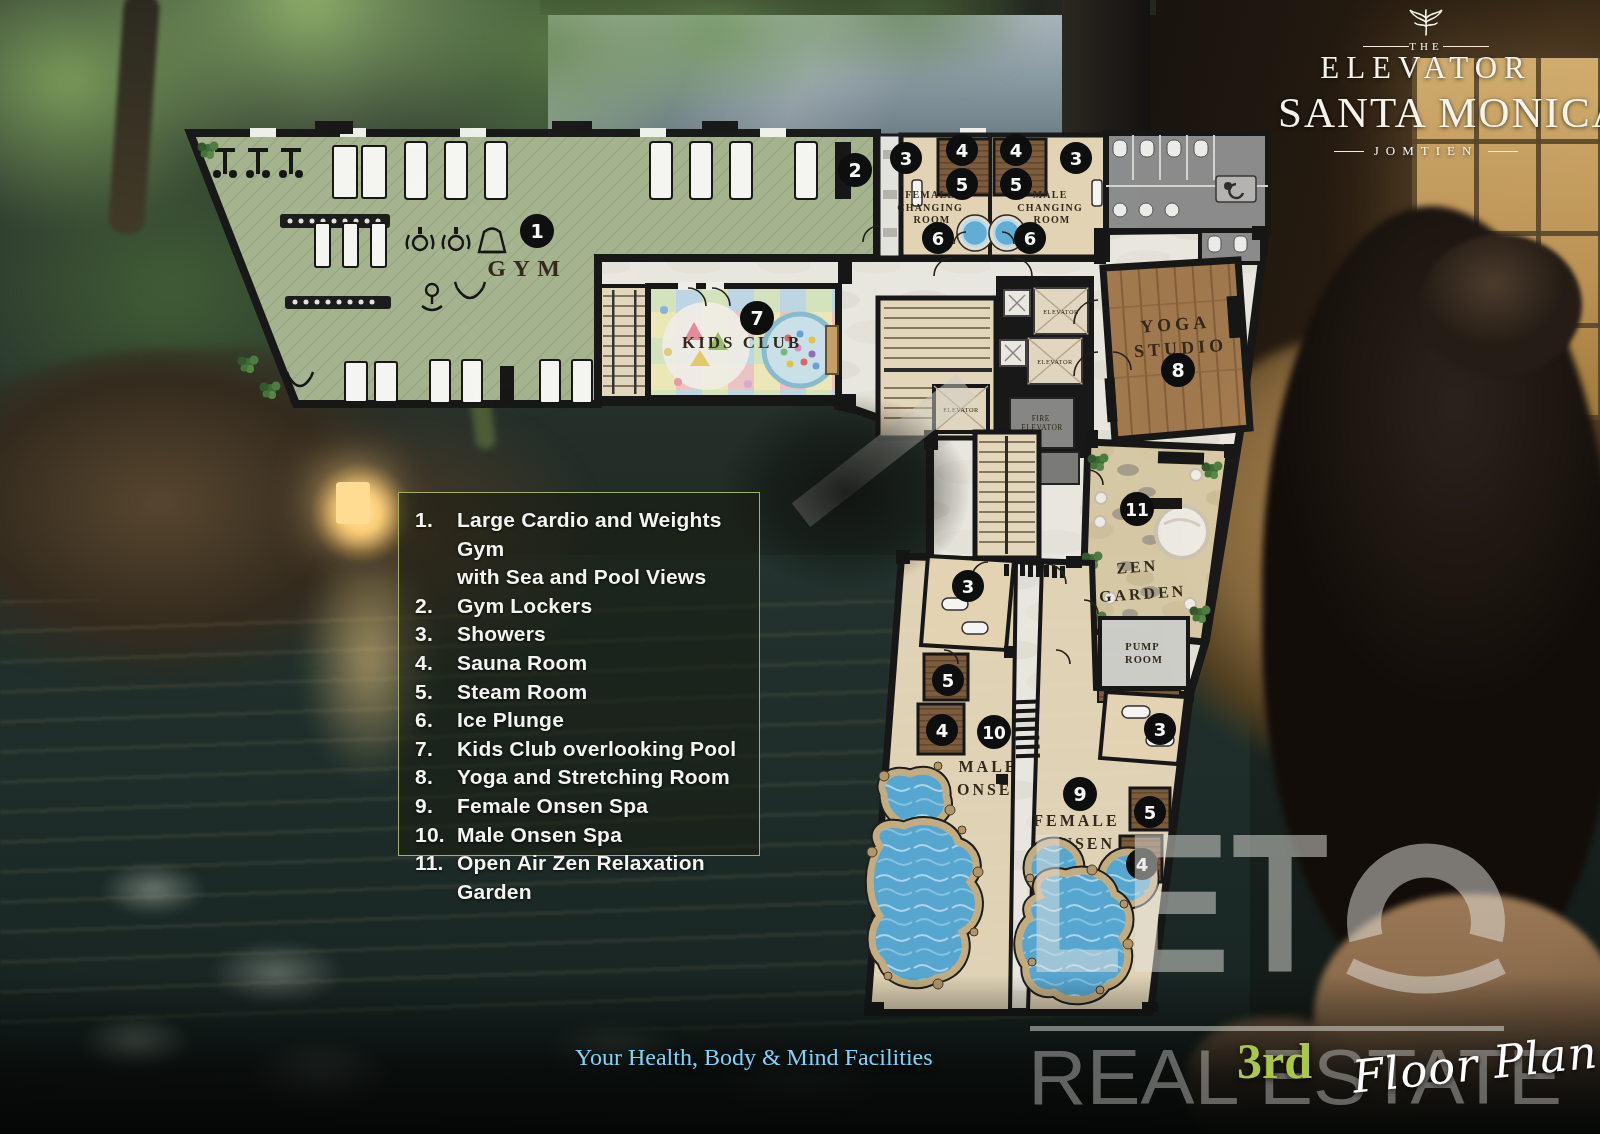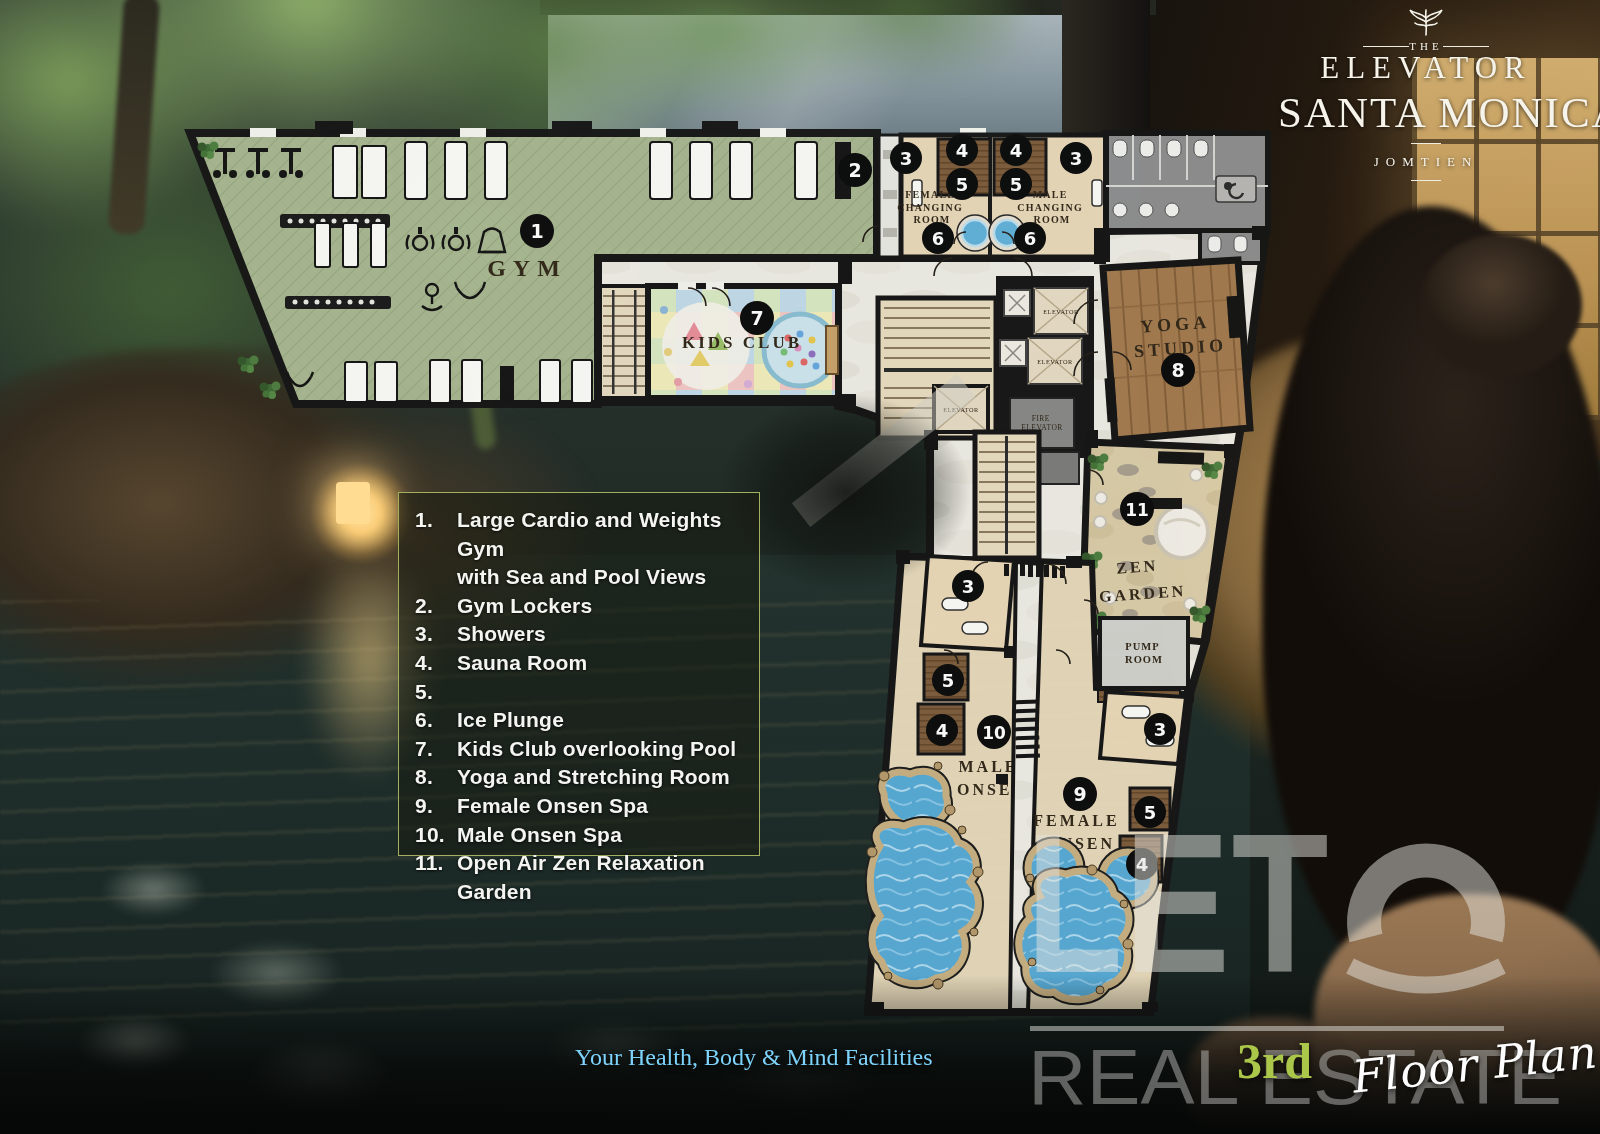--- a/index.html
+++ b/index.html
@@ -91,21 +91,21 @@
   
   .brand{left:1278px;top:8px;width:296px;text-align:center;color:#f6f3ea;
     font-family:"Liberation Serif",serif;text-shadow:0 1px 4px rgba(0,0,0,.7);}
   .brand-the{display:flex;align-items:center;justify-content:center;
     font-size:11px;letter-spacing:4px;margin-top:2px;}
   .brand-rule{display:inline-block;height:1px;background:#efece2;width:46px;}
   .brand-rule.sm{width:30px;}
   .brand-name{font-size:31px;letter-spacing:7px;margin-top:-2px;}
   .brand-sub{font-size:43px;letter-spacing:2px;margin-top:2px;white-space:nowrap;}
   .brand-loc{display:flex;align-items:center;justify-content:center;gap:10px;
-    font-size:13px;letter-spacing:7px;margin-top:6px;flex-direction:column;}
+    font-size:13px;letter-spacing:7px;margin-top:6px;}
 
   
   .footer-title{left:575px;top:1044px;font-family:"Liberation Serif",serif;font-size:24px;
     color:#7dd3fc;text-shadow:0 2px 6px rgba(0,0,0,.85);white-space:nowrap;}
   .floor-num{left:1237px;top:1032px;font-family:"Liberation Serif",serif;font-weight:bold;
     font-size:50px;color:#abc74a;text-shadow:0 2px 6px rgba(0,0,0,.8);}
   .floor-script{left:1352px;top:1038px;font-family:"DejaVu Serif",serif;font-style:italic;
     font-size:45px;color:#ffffff;transform:rotate(-6deg);text-shadow:0 2px 5px rgba(0,0,0,.75);
     letter-spacing:1px;}
 
@@ -786,20 +786,21 @@
     <div class="lg-row">
         <span class="lg-num">3.</span>
         <span class="lg-txt">Showers</span>
       </div>
     <div class="lg-row">
         <span class="lg-num">4.</span>
         <span class="lg-txt">Sauna Room</span>
       </div>
     <div class="lg-row">
         <span class="lg-num">5.</span>
+        <span class="lg-txt">Steam Room</span>
       </div>
     <div class="lg-row">
         <span class="lg-num">6.</span>
         <span class="lg-txt">Ice Plunge</span>
       </div>
     <div class="lg-row">
         <span class="lg-num">7.</span>
         <span class="lg-txt">Kids Club overlooking Pool</span>
       </div>
     <div class="lg-row">

